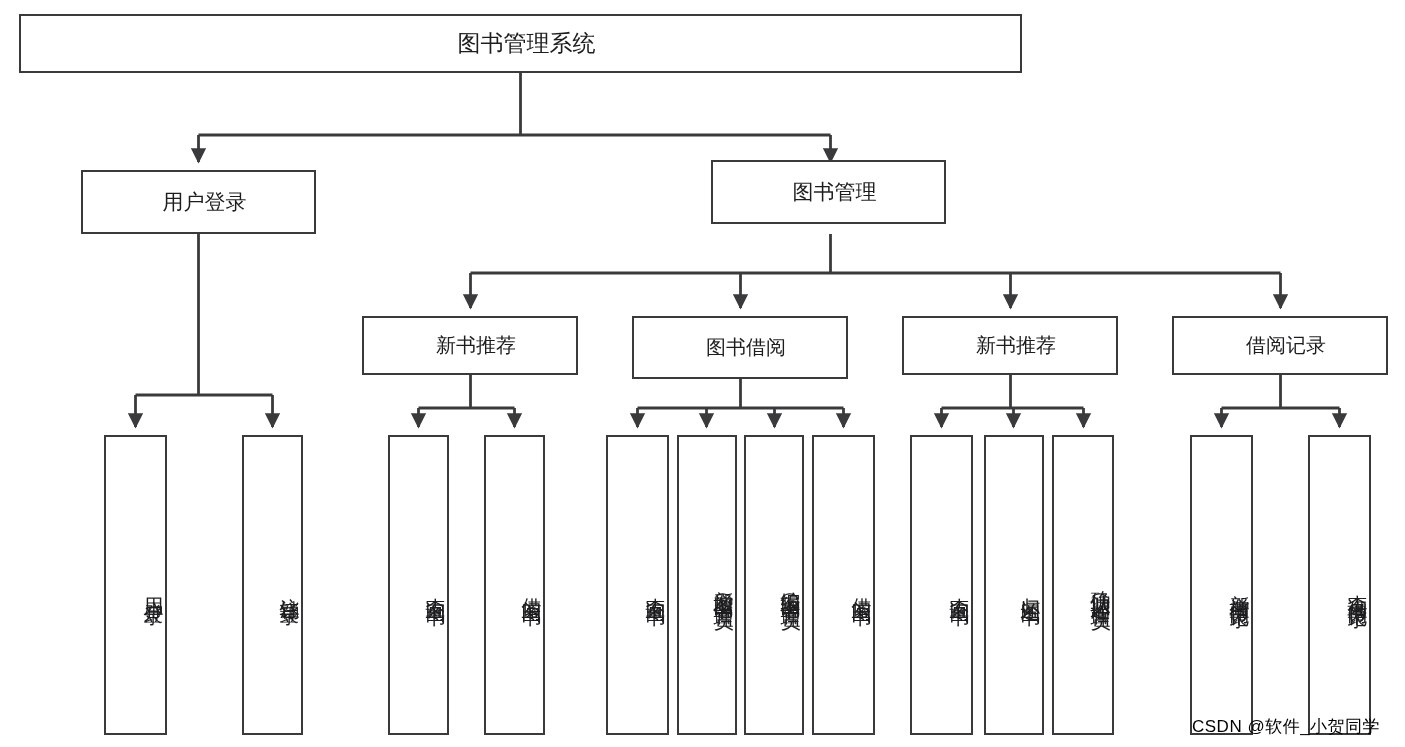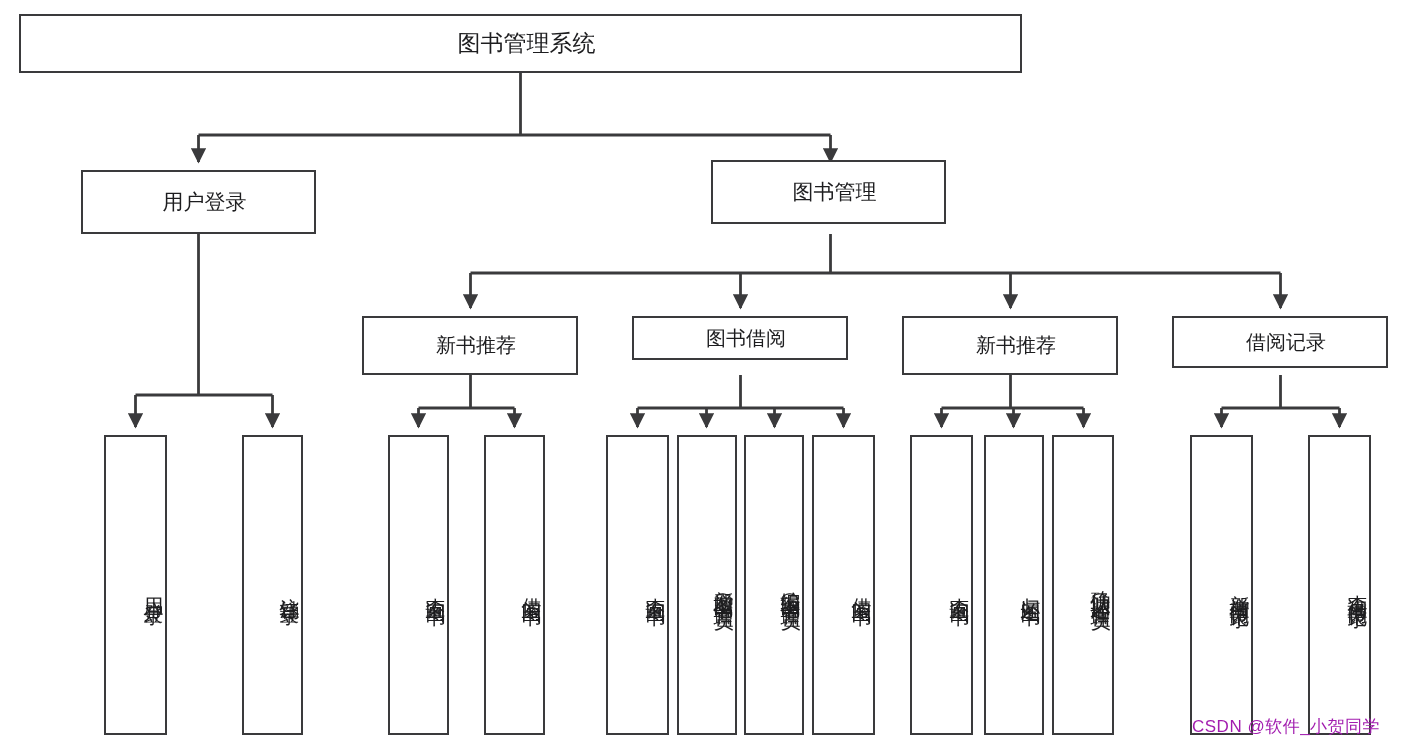--- a/index.html
+++ b/index.html
@@ -50,21 +50,21 @@
   }
   .leaf-text {
     writing-mode: vertical-rl;
     text-orientation: upright;
     letter-spacing: 3px;
     display: block;
   }
   .watermark {
     position: absolute;
     font-size: 17px;
-    color: #a21caf;
+    color: #000000;
     white-space: nowrap;
     letter-spacing: 0.5px;
     font-family: "Liberation Sans", "DejaVu Sans", sans-serif;
   }
 </style>
 </head>
 <body>
 
 <div id="canvas">
 
@@ -125,27 +125,27 @@
   <div class="node level1" style="left:81px; top:170px; width:235px; height:64px;">
     <span>用户登录</span>
   </div>
   <div class="node level1" style="left:711px; top:160px; width:235px; height:64px;">
     <span>图书管理</span>
   </div>
 
   <div class="node level2" style="left:362px; top:316px; width:216px; height:59px;">
     <span>新书推荐</span>
   </div>
-  <div class="node level2" style="left:632px; top:316px; width:216px; height:44px;">
+  <div class="node level2" style="left:632px; top:316px; width:216px; height:63px;">
     <span>图书借阅</span>
   </div>
   <div class="node level2" style="left:902px; top:316px; width:216px; height:59px;">
     <span>新书推荐</span>
   </div>
-  <div class="node level2" style="left:1172px; top:316px; width:216px; height:52px;">
+  <div class="node level2" style="left:1172px; top:316px; width:216px; height:59px;">
     <span>借阅记录</span>
   </div>
 
   <div class="node leaf" style="left:104px; top:435px; width:63px; height:300px;">
     <span class="leaf-text">用户登录</span>
   </div>
   <div class="node leaf" style="left:242px; top:435px; width:61px; height:300px;">
     <span class="leaf-text">注销登录</span>
   </div>
   <div class="node leaf" style="left:388px; top:435px; width:61px; height:300px;">

